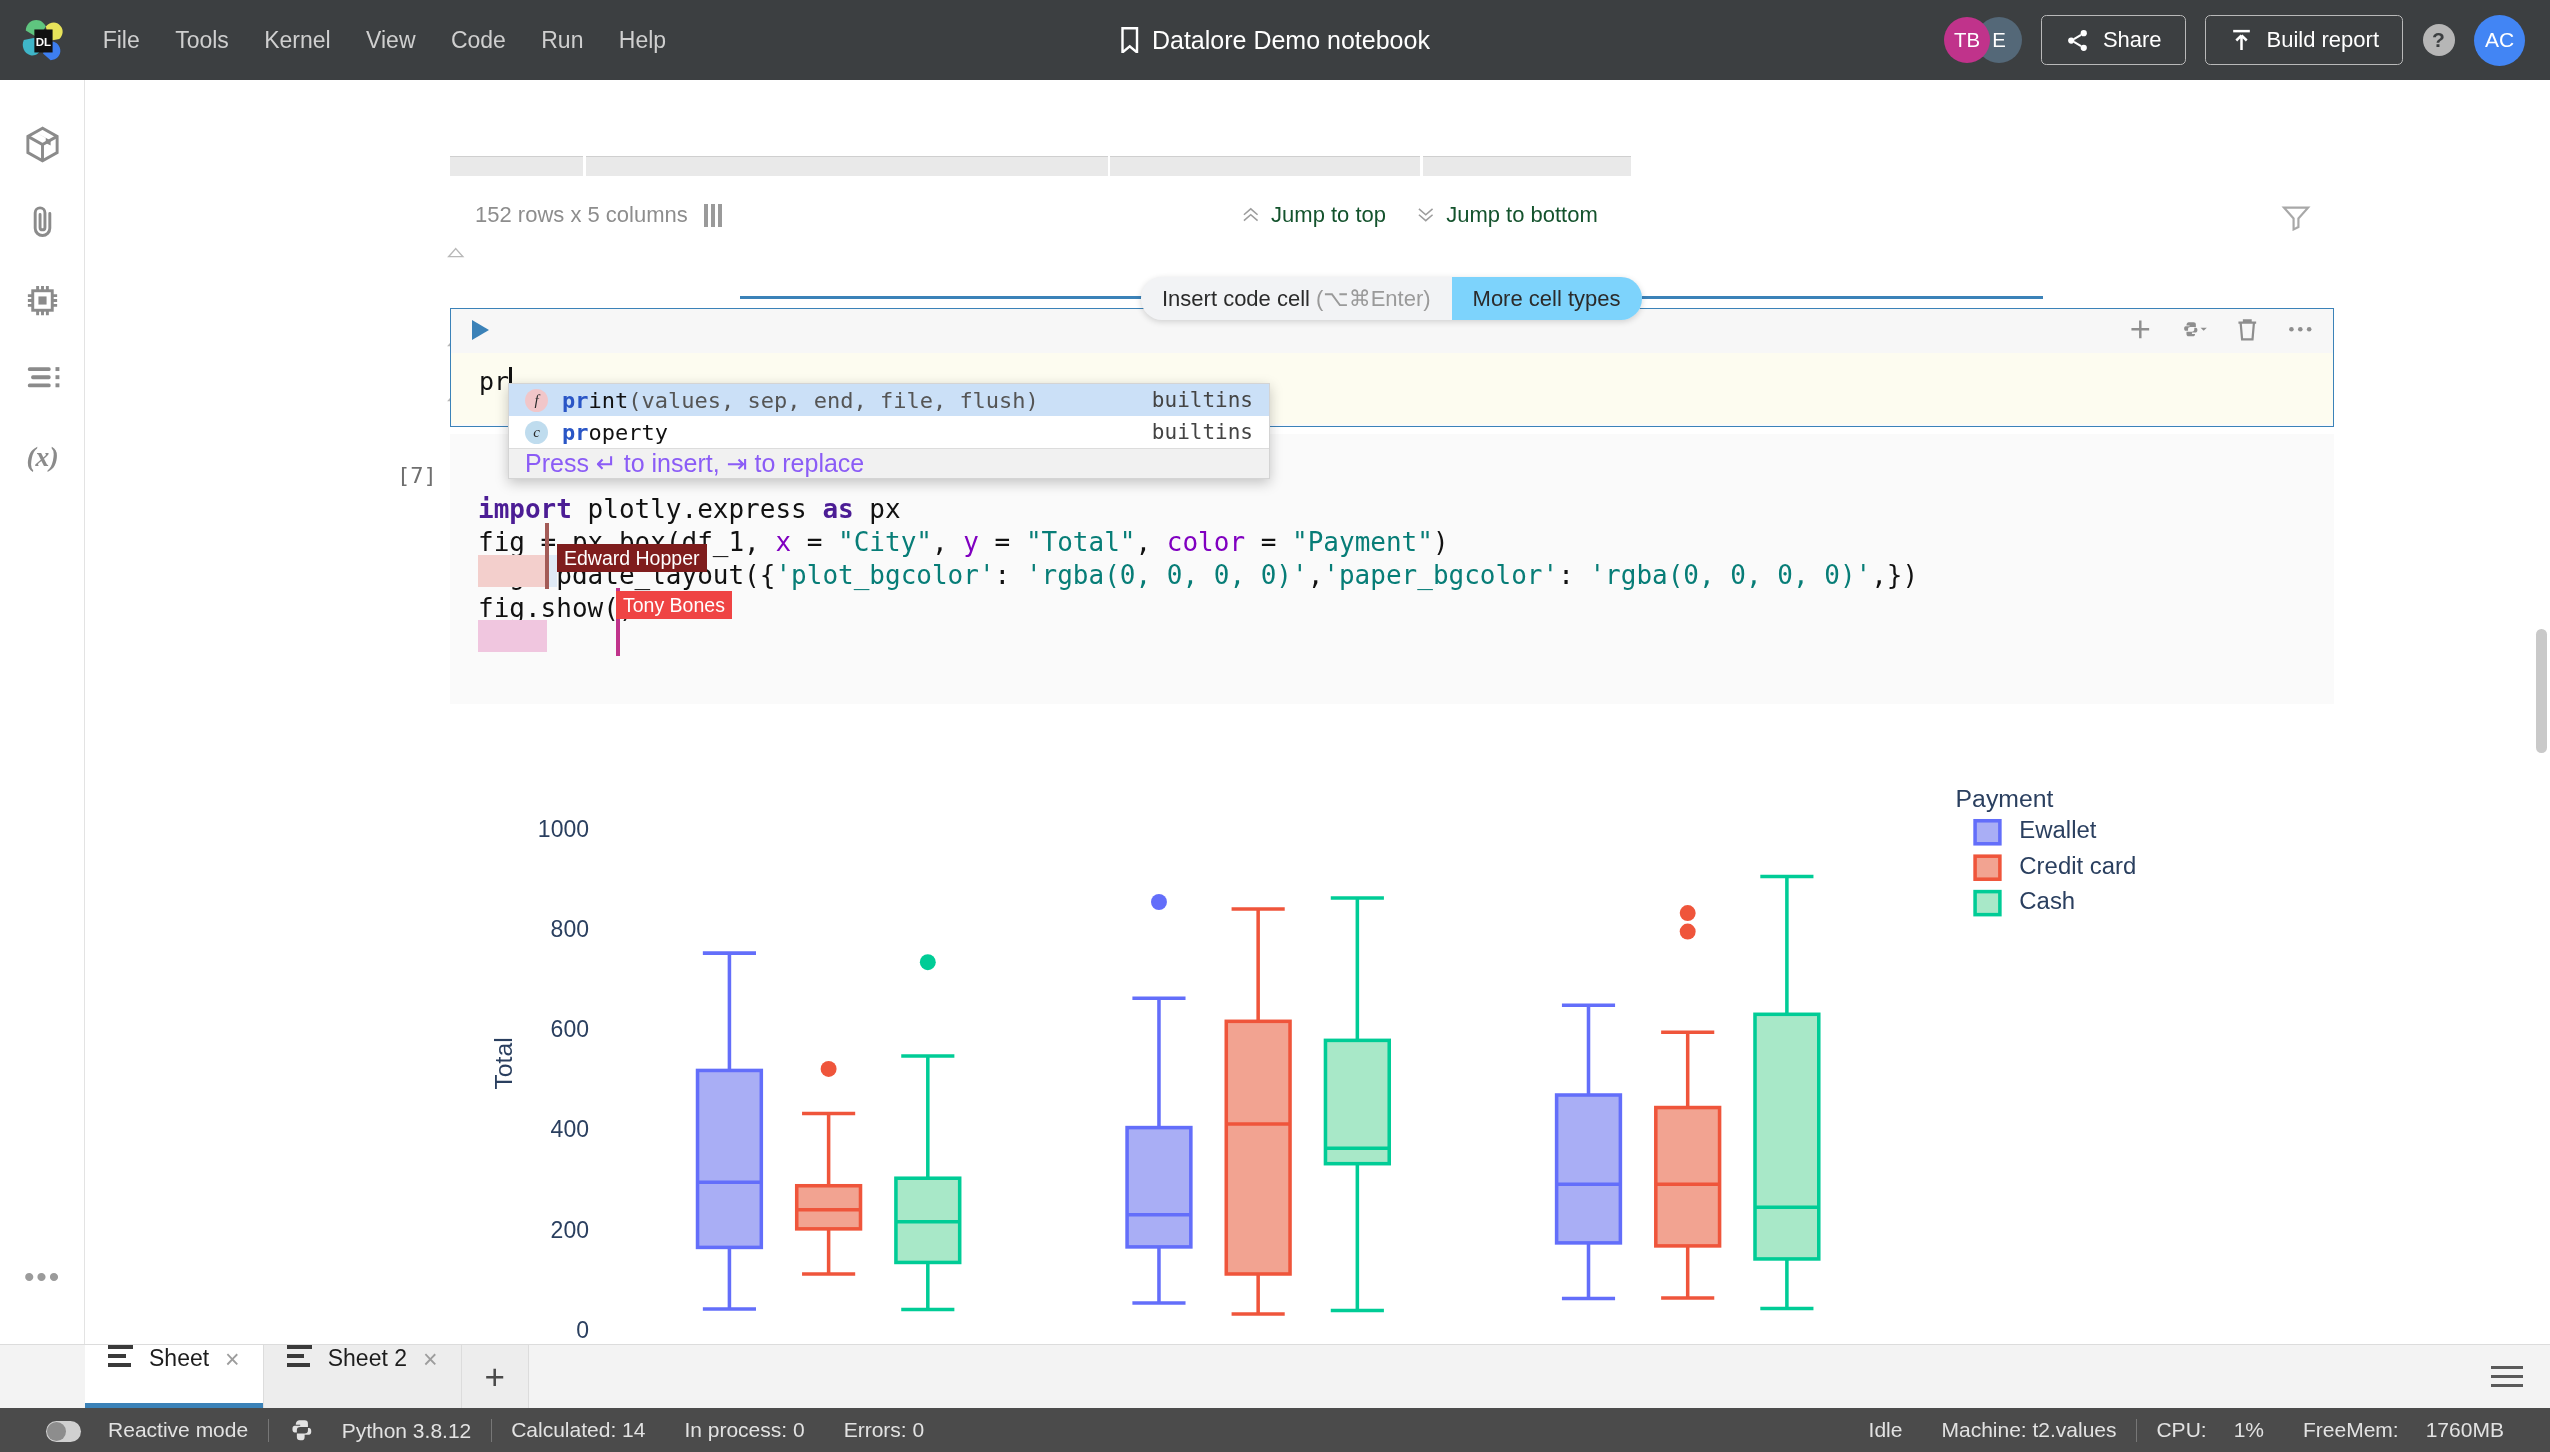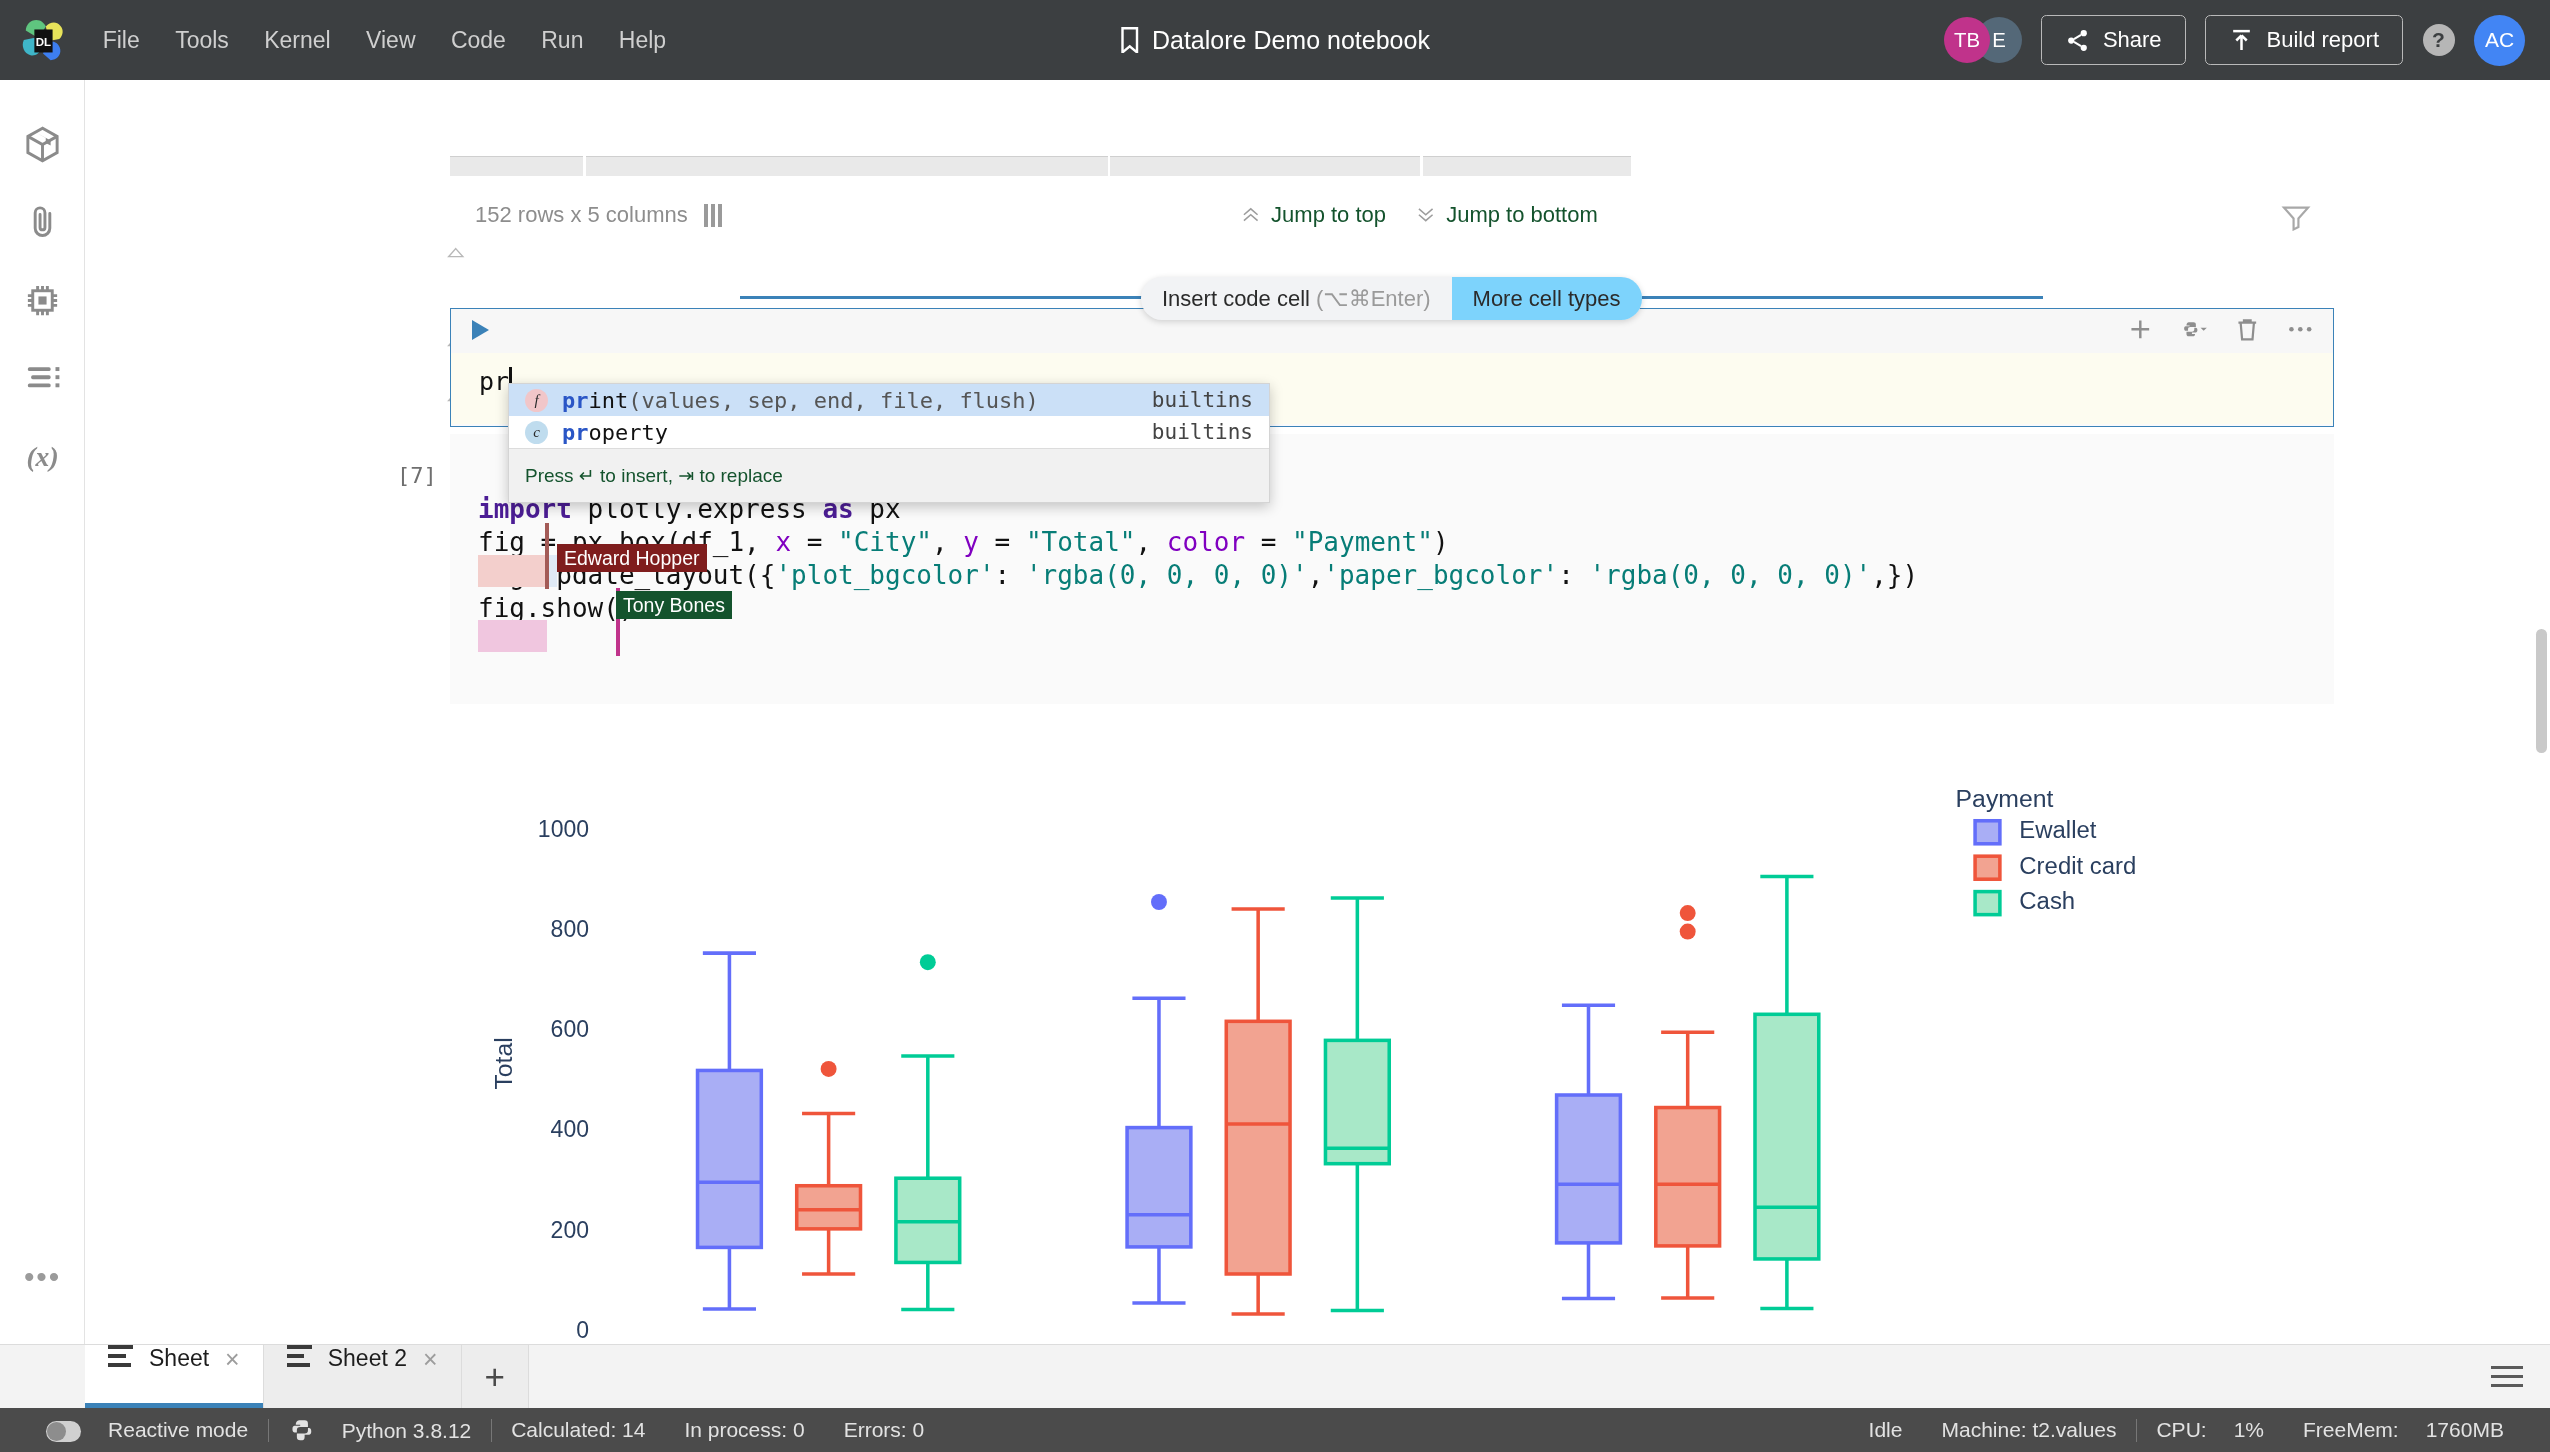--- a/index.html
+++ b/index.html
@@ -160,22 +160,22 @@
     justify-content: center; font-size: 15px; margin-right: 14px;
     font-family: "Liberation Serif", serif; font-style: italic; color: #2b2b2b;
   }
   .ac-badge.f { background: #f1c6c9; }
   .ac-badge.c { background: #bfdcee; }
   .ac-match { color: #2a56c6; font-weight: bold; }
   .ac-name { color: #111; }
   .ac-args { color: #555; }
   .ac-mod { margin-left: auto; color: #444; font-size: 21px; }
   .ac-hint {
-    border-top: 0.9px solid #dcdcdc; background: #f1f1f1; padding: 15px 16px;
-    font-size: 19px; color: #14532d; font-family: "Liberation Sans", sans-serif;
+    border-top: 0.9px solid #dcdcdc; background: #f1f1f1; padding: 0 16px;
+    font-size: 25px; color: #8b5cf6; font-family: "Liberation Sans", sans-serif;
   }
 
   
   .cell-exec { position: absolute; top: 354px; left: 365px; width: 1884px; height: 270px;
                background: #fafafa; }
   .exec-label {
     position: absolute; top: 383px; left: 312px; font-size: 22px; color: #6f6f6f;
     font-family: "DejaVu Sans Mono", monospace;
   }
   .code {
@@ -467,21 +467,21 @@
         <div class="cell-exec"></div>
         <div class="exec-label">[7]</div>
 
         <div class="collab-sel" style="left:393px; top:475px; width:69px; height:32px; background:#f3cfcc;"></div>
         <div class="collab-sel" style="left:460px; top:475px; width:12.4px; height:32px; background:#e0eaf6;"></div>
         <div class="collab-bar" style="left:460px; top:443px; height:66px; background:#a35b57;"></div>
         <div class="collab-label" style="left:472px; top:445px; background:#7f1d1d;margin-top:19px;">Edward Hopper</div>
 
         <div class="collab-sel" style="left:393px; top:540px; width:69px; height:32px; background:#f0c6df;"></div>
         <div class="collab-bar" style="left:531px; top:508px; height:66px; background:#c0338b;"></div>
-        <div class="collab-label" style="left:531px; top:511px; background:#14532d;">Tony Bones</div>
+        <div class="collab-label" style="left:531px; top:511px; background:#ef4444;">Tony Bones</div>
         <div class="collab-bar" style="left:531px; top:542px; height:34px; background:#c0338b;"></div>
 
         <div class="code"><span class="kw">import</span> plotly.express <span class="kw">as</span> px
 fig = px.box(df_1, <span class="par">x</span> = <span class="str">"City"</span>, <span class="par">y</span> = <span class="str">"Total"</span>, <span class="par">color</span> = <span class="str">"Payment"</span>)
 fig.update_layout({<span class="str">'plot_bgcolor'</span>: <span class="str">'rgba(0, 0, 0, 0)'</span>,<span class="str">'paper_bgcolor'</span>: <span class="str">'rgba(0, 0, 0, 0)'</span>,})
 fig.show()</div>
 
         <div class="plot">
           <svg id="chart-svg" width="1913" height="620" viewBox="0 0 2160 700">
               <text x="157" y="630" text-anchor="end" fill="#2a3f5f" font-size="26" font-family="&quot;Liberation Sans&quot;, sans-serif">0</text>

